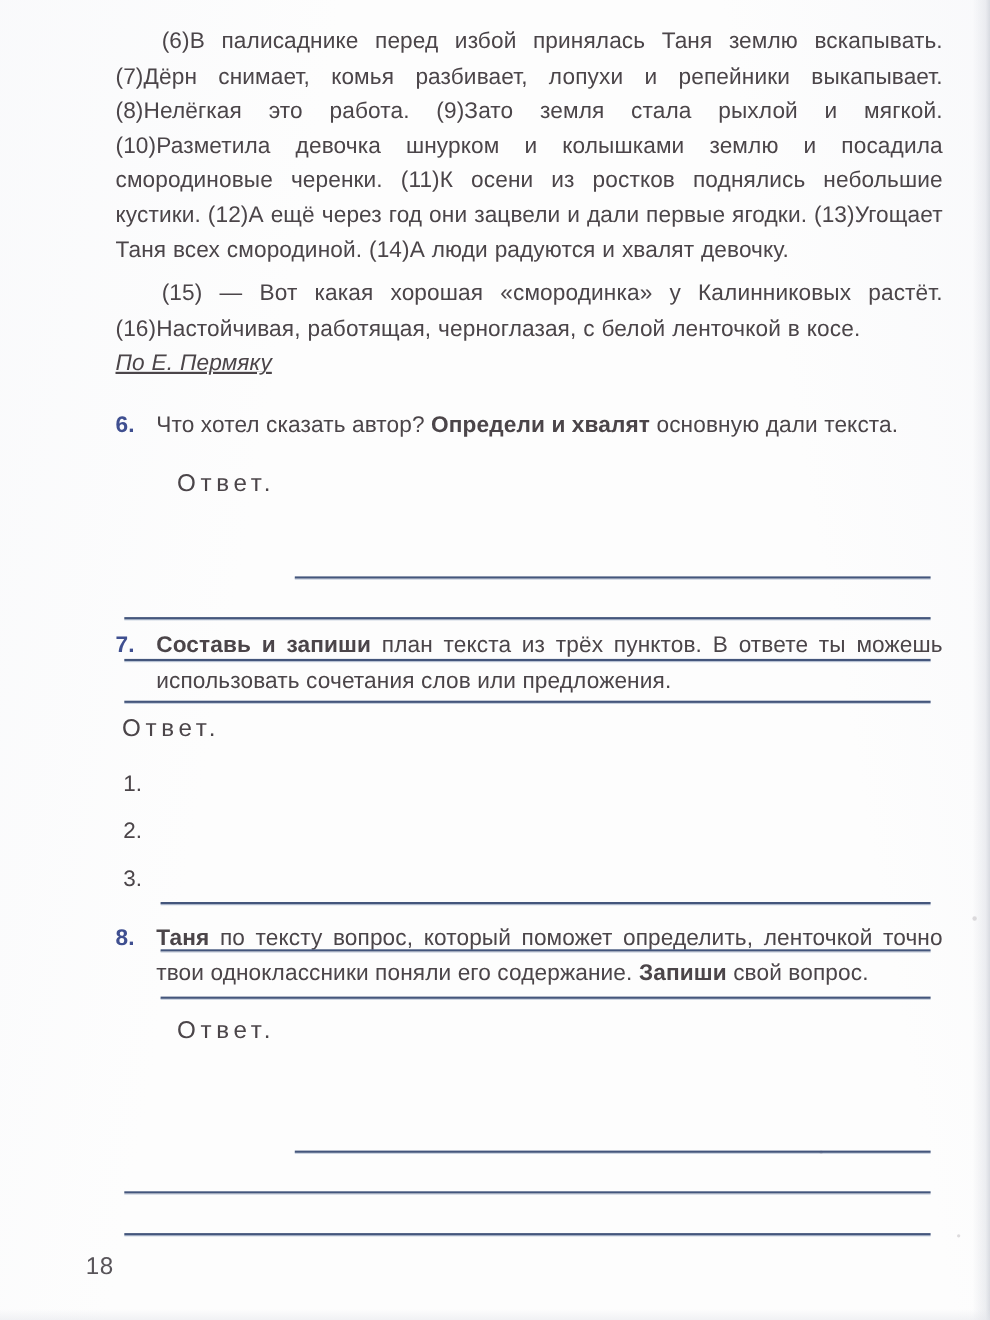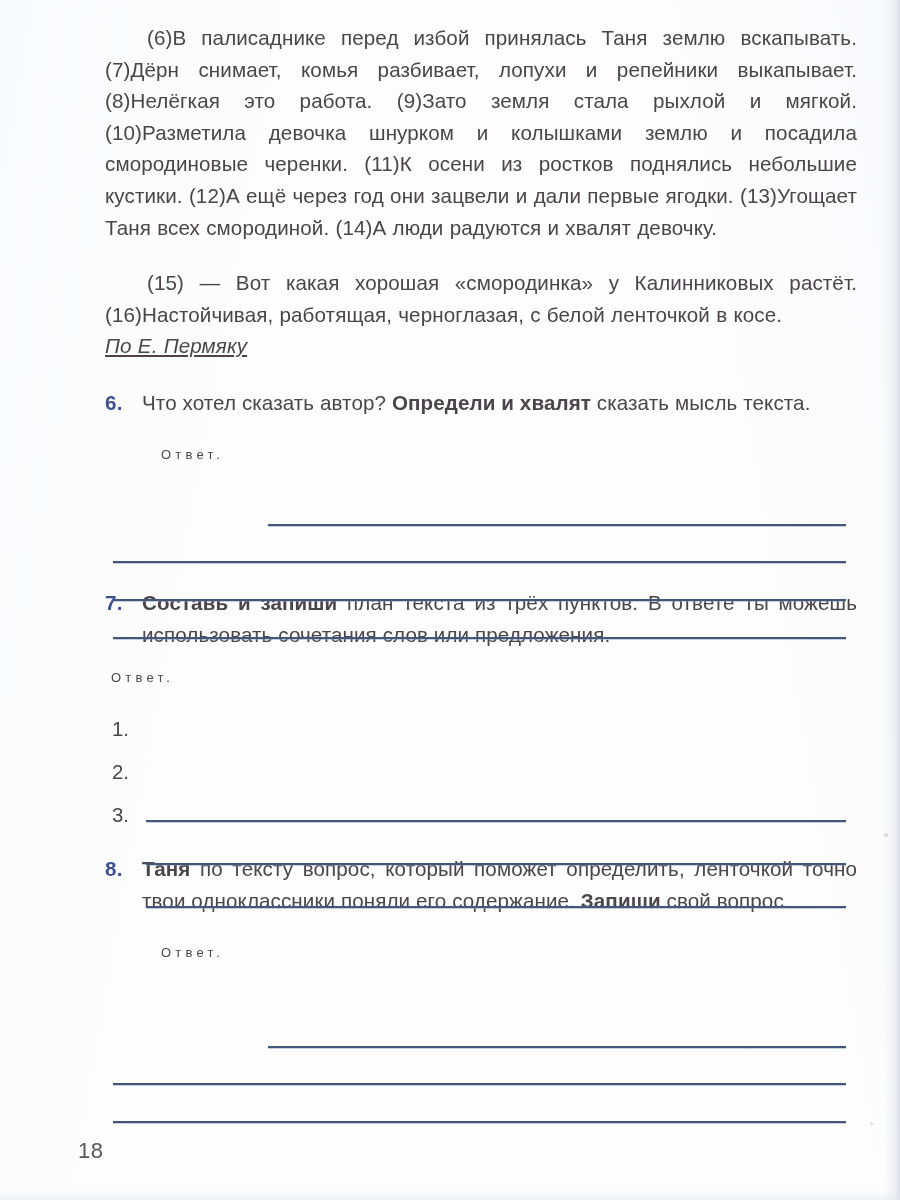--- a/index.html
+++ b/index.html
@@ -99,21 +99,21 @@
     line-height: 31.4px;
     text-align: justify;
     text-justify: inter-word;
     letter-spacing: 0.1px;
     color: #4b4549;
   }
   .task-body b { font-weight: bold; }
 
   
   .answer-label {
-    font-size: 13px;
+    font-size: 22px;
     line-height: 28px;
     color: #4b4549;
     letter-spacing: 4.2px;
     white-space: nowrap;
     margin-top: 32px;
   }
 
   
   .rule {
     position: absolute;
@@ -148,29 +148,29 @@
   <div class="scan-edge-bottom"></div>
 
   <span class="speck" style="left:884px;top:833px;width:4px;height:4px;"></span>
   <span class="speck" style="left:745px;top:1046px;width:3px;height:3px;"></span>
   <span class="speck" style="left:870px;top:1122px;width:3px;height:3px;"></span>
 
   <div class="content">
 
     <div class="passage">
       <p class="indent">(6)В палисаднике перед избой принялась Таня землю вскапывать. (7)Дёрн снимает, комья разбивает, лопухи и репейники выкапывает. (8)Нелёгкая это работа. (9)Зато земля стала рыхлой и мягкой. (10)Разметила девочка шнурком и колышками землю и посадила смородиновые черенки. (11)К осени из ростков поднялись небольшие кустики. (12)А ещё через год они зацвели и дали первые ягодки. (13)Угощает Таня всех смородиной. (14)А люди радуются и хвалят девочку.</p>
-      <p class="indent" style="margin-top:24px;">(15) — Вот какая хорошая «смородинка» у Калинниковых растёт. (16)Настойчивая, работящая, черноглазая, с белой ленточкой в косе.</p>
+      <p class="indent" style="margin-top:8px;">(15) — Вот какая хорошая «смородинка» у Калинниковых растёт. (16)Настойчивая, работящая, черноглазая, с белой ленточкой в косе.</p>
       <p class="attribution">По Е. Пермяку</p>
     </div>
 
     <div class="task" style="margin-top:25px;">
       <div class="task-head">
         <div class="task-num">6.</div>
         <div class="task-body">
-          <span>Что хотел сказать автор? </span><b>Определи и хвалят</b><span> сказать мысль текста.</span>
+          <span>Что хотел сказать автор? </span><b>Определи и хвалят</b><span> основную дали текста.</span>
         </div>
       </div>
       <div style="margin-top:23px;padding-left:56px;">
         <span class="answer-label">Ответ.</span>
       </div>
     </div>
 
     <div class="task" style="margin-top:118px;">
       <div class="task-head">
         <div class="task-num">7.</div>

